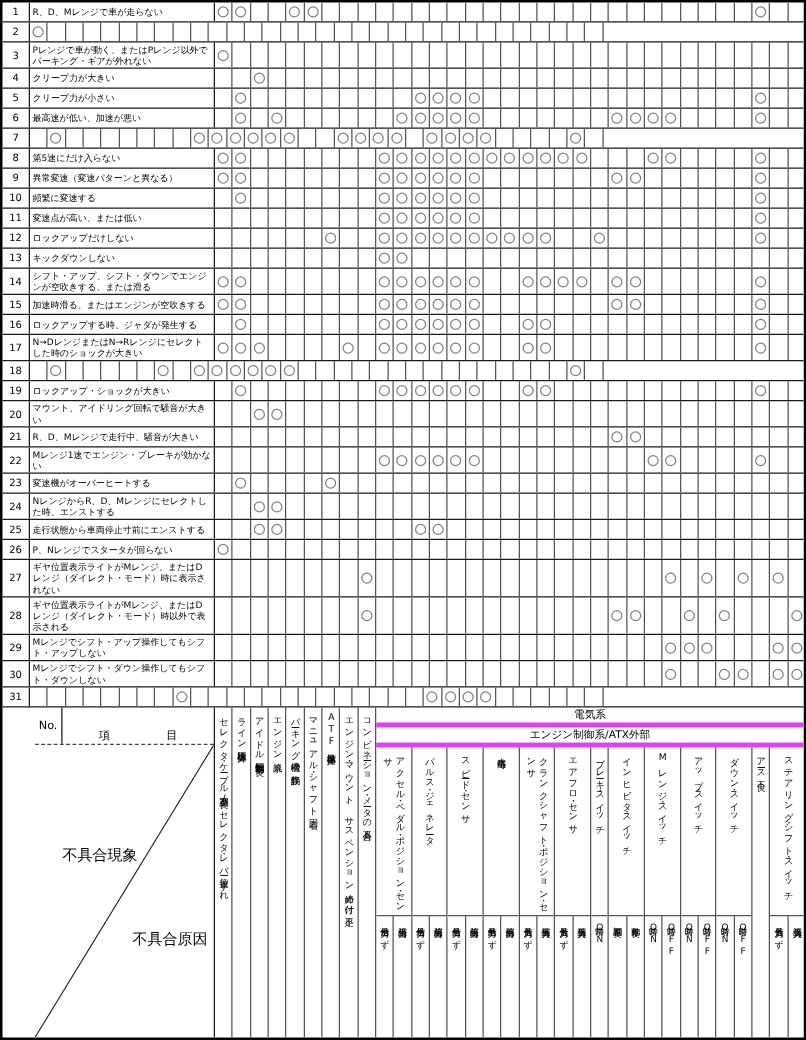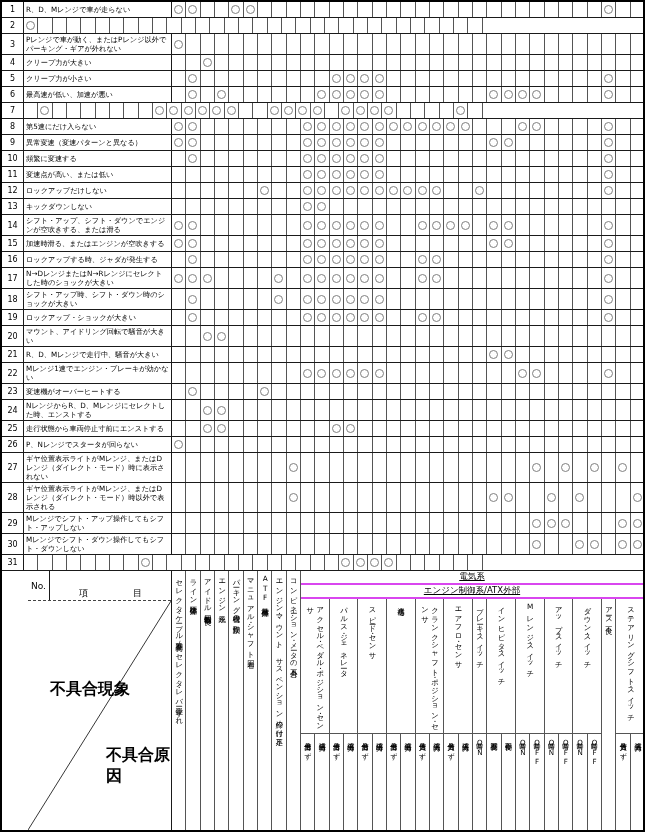--- a/index.html
+++ b/index.html
@@ -14,29 +14,29 @@
   .c:last-child{border-right:none;}
   .circle{width:9px;height:9px;border:1px solid #808080;border-radius:50%;box-sizing:border-box;background:transparent;}
   
   #bottom{flex:1 1 auto;display:flex;min-height:0;}
   #bottom-left{flex:0 0 170px;box-sizing:border-box;border-right:1px solid #1a1a1a;display:flex;flex-direction:column;padding-left:26px;}
   #no-item-row{flex:0 0 17px;display:flex;border-bottom:1px dashed #444;font-size:9px;}
   #no-cell{flex:0 0 22px;box-sizing:border-box;border-right:1px solid #1a1a1a;display:flex;align-items:center;justify-content:center;}
   #item-cell{flex:1;display:flex;align-items:center;justify-content:center;letter-spacing:18px;text-indent:18px;margin-top:16px;}
   #diag{flex:1;position:relative;}
   #diag svg{position:absolute;left:0;top:0;width:100%;height:100%;}
-  .diag-label{position:absolute;font-size:16px;font-weight:bold;}
+  .diag-label{position:absolute;font-size:12px;}
   #phenomenon-label{left:22px;top:34%;}
   #cause-label{left:78px;top:63%;}
   
   #bottom-right{flex:1;display:flex;min-width:0;}
   .vtext{writing-mode:vertical-rl;text-orientation:upright;font-size:7.3px;line-height:10px;letter-spacing:0.5px;}
   .tallcol{flex:0 0 14.333px;box-sizing:border-box;border-right:1px solid #555;padding-top:3px;display:flex;justify-content:center;overflow:hidden;}
   #elec{flex:1;display:flex;flex-direction:column;min-width:0;}
-  .band{flex:0 0 14px;box-sizing:border-box;border-bottom:2px solid #d946ef;display:flex;align-items:center;justify-content:center;font-size:8.5px;text-decoration:underline;}
+  .band{flex:0 0 14px;box-sizing:border-box;border-bottom:4px solid #d946ef;display:flex;align-items:center;justify-content:center;font-size:8.5px;}
   #egroups{flex:1;display:flex;min-height:0;}
   .egroup{box-sizing:border-box;border-right:1px solid #555;display:flex;flex-direction:column;overflow:hidden;}
   .egroup:last-child{border-right:none;}
   .eglabel{flex:0 0 134px;box-sizing:border-box;display:flex;justify-content:center;padding-top:3px;overflow:hidden;}
   .eglabel.full{flex:1;}
   .esubs{flex:1;display:flex;border-top:1px solid #555;min-height:0;}
   .esub{flex:1;box-sizing:border-box;border-right:1px solid #555;padding-top:3px;display:flex;justify-content:center;overflow:hidden;}
   .esub:last-child{border-right:none;}
   .sub-vtext{writing-mode:vertical-rl;text-orientation:upright;font-size:7.1px;line-height:9.5px;letter-spacing:0.5px;}
 </style>
@@ -965,21 +965,20 @@
         <div class="c"></div>
         <div class="c"></div>
         <div class="c">
           <span class="circle"></span>
         </div>
         <div class="c"></div>
         <div class="c"></div>
       </div>
       <div class="trow">
         <div class="numcell">18</div>
-        <div class="labcell">シフト・アップ時、シフト・ダウン時のショックが大きい</div>
         <div class="c"></div>
         <div class="c">
           <span class="circle"></span>
         </div>
         <div class="c"></div>
         <div class="c"></div>
         <div class="c"></div>
         <div class="c"></div>
         <div class="c"></div>
         <div class="c">

